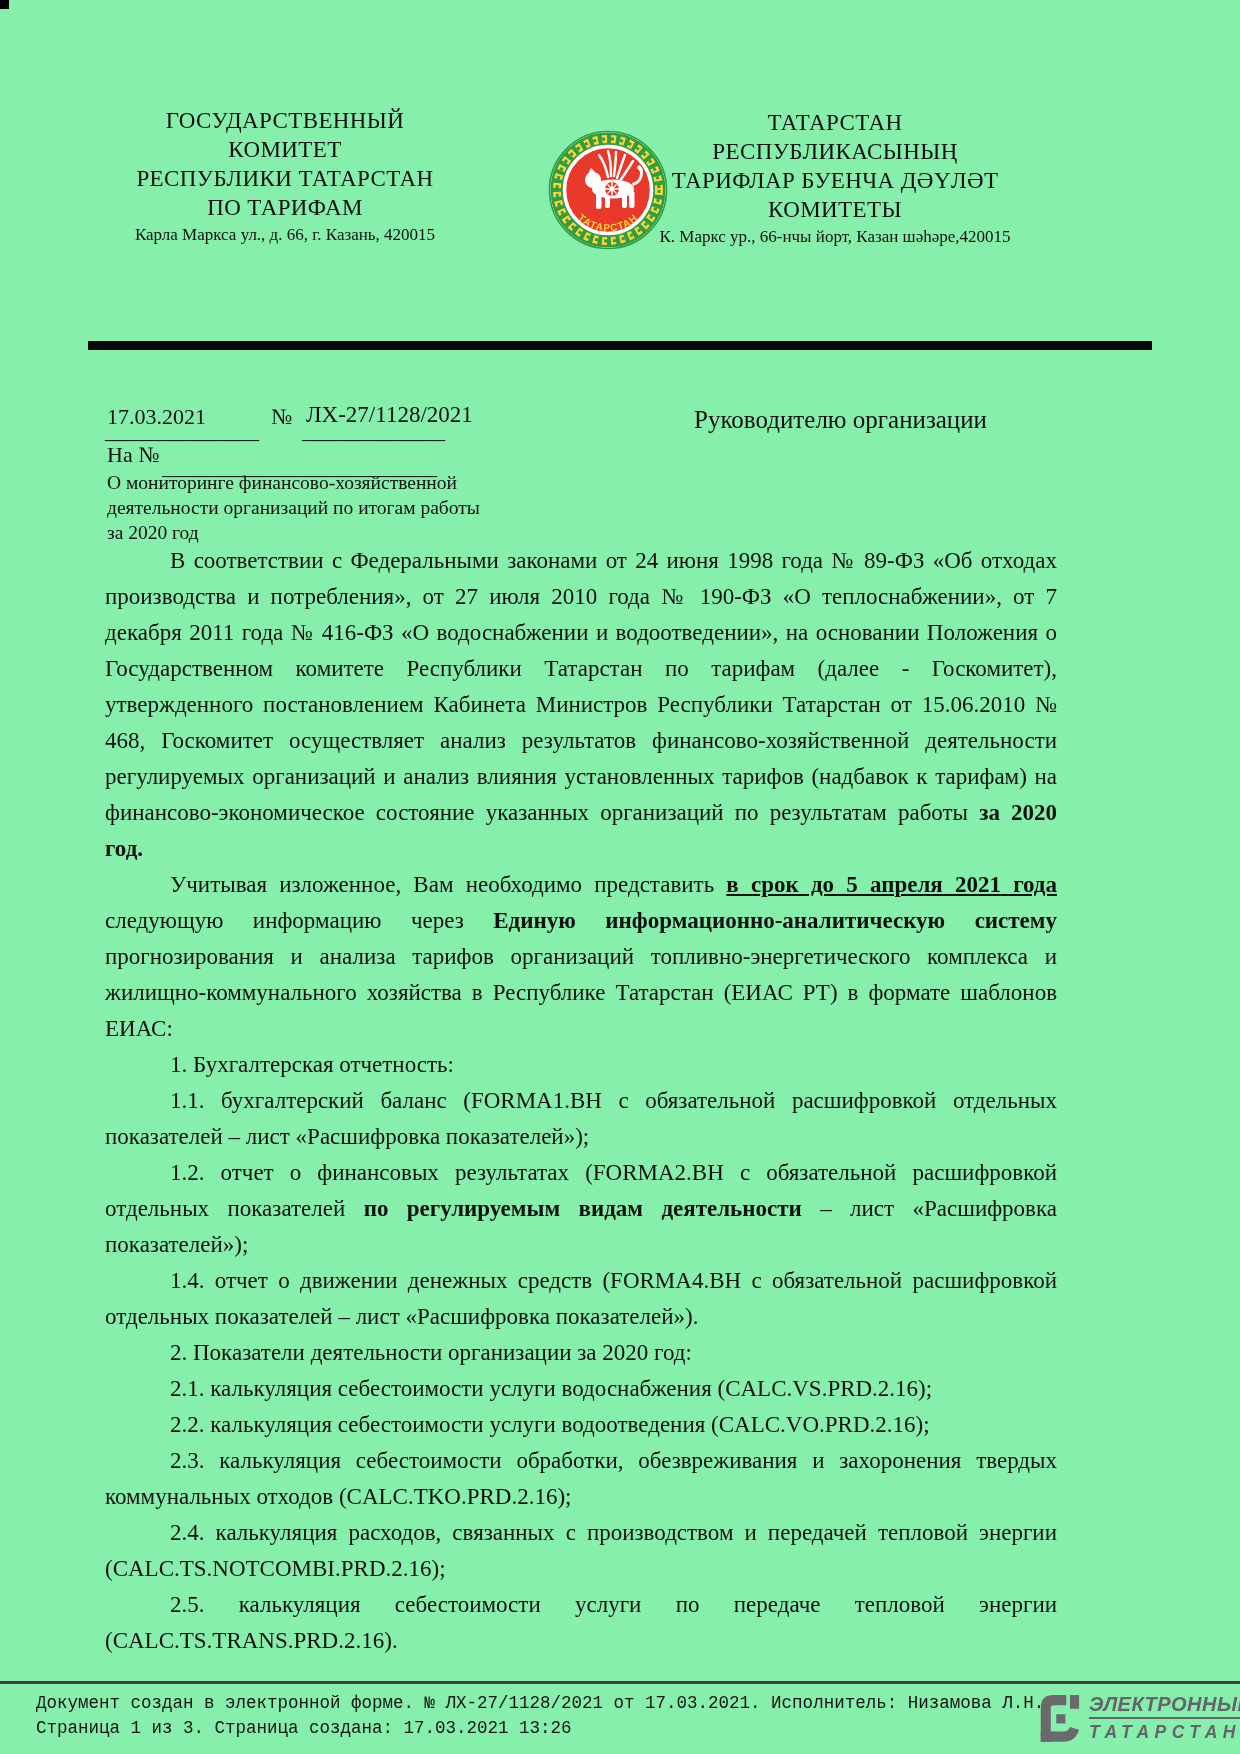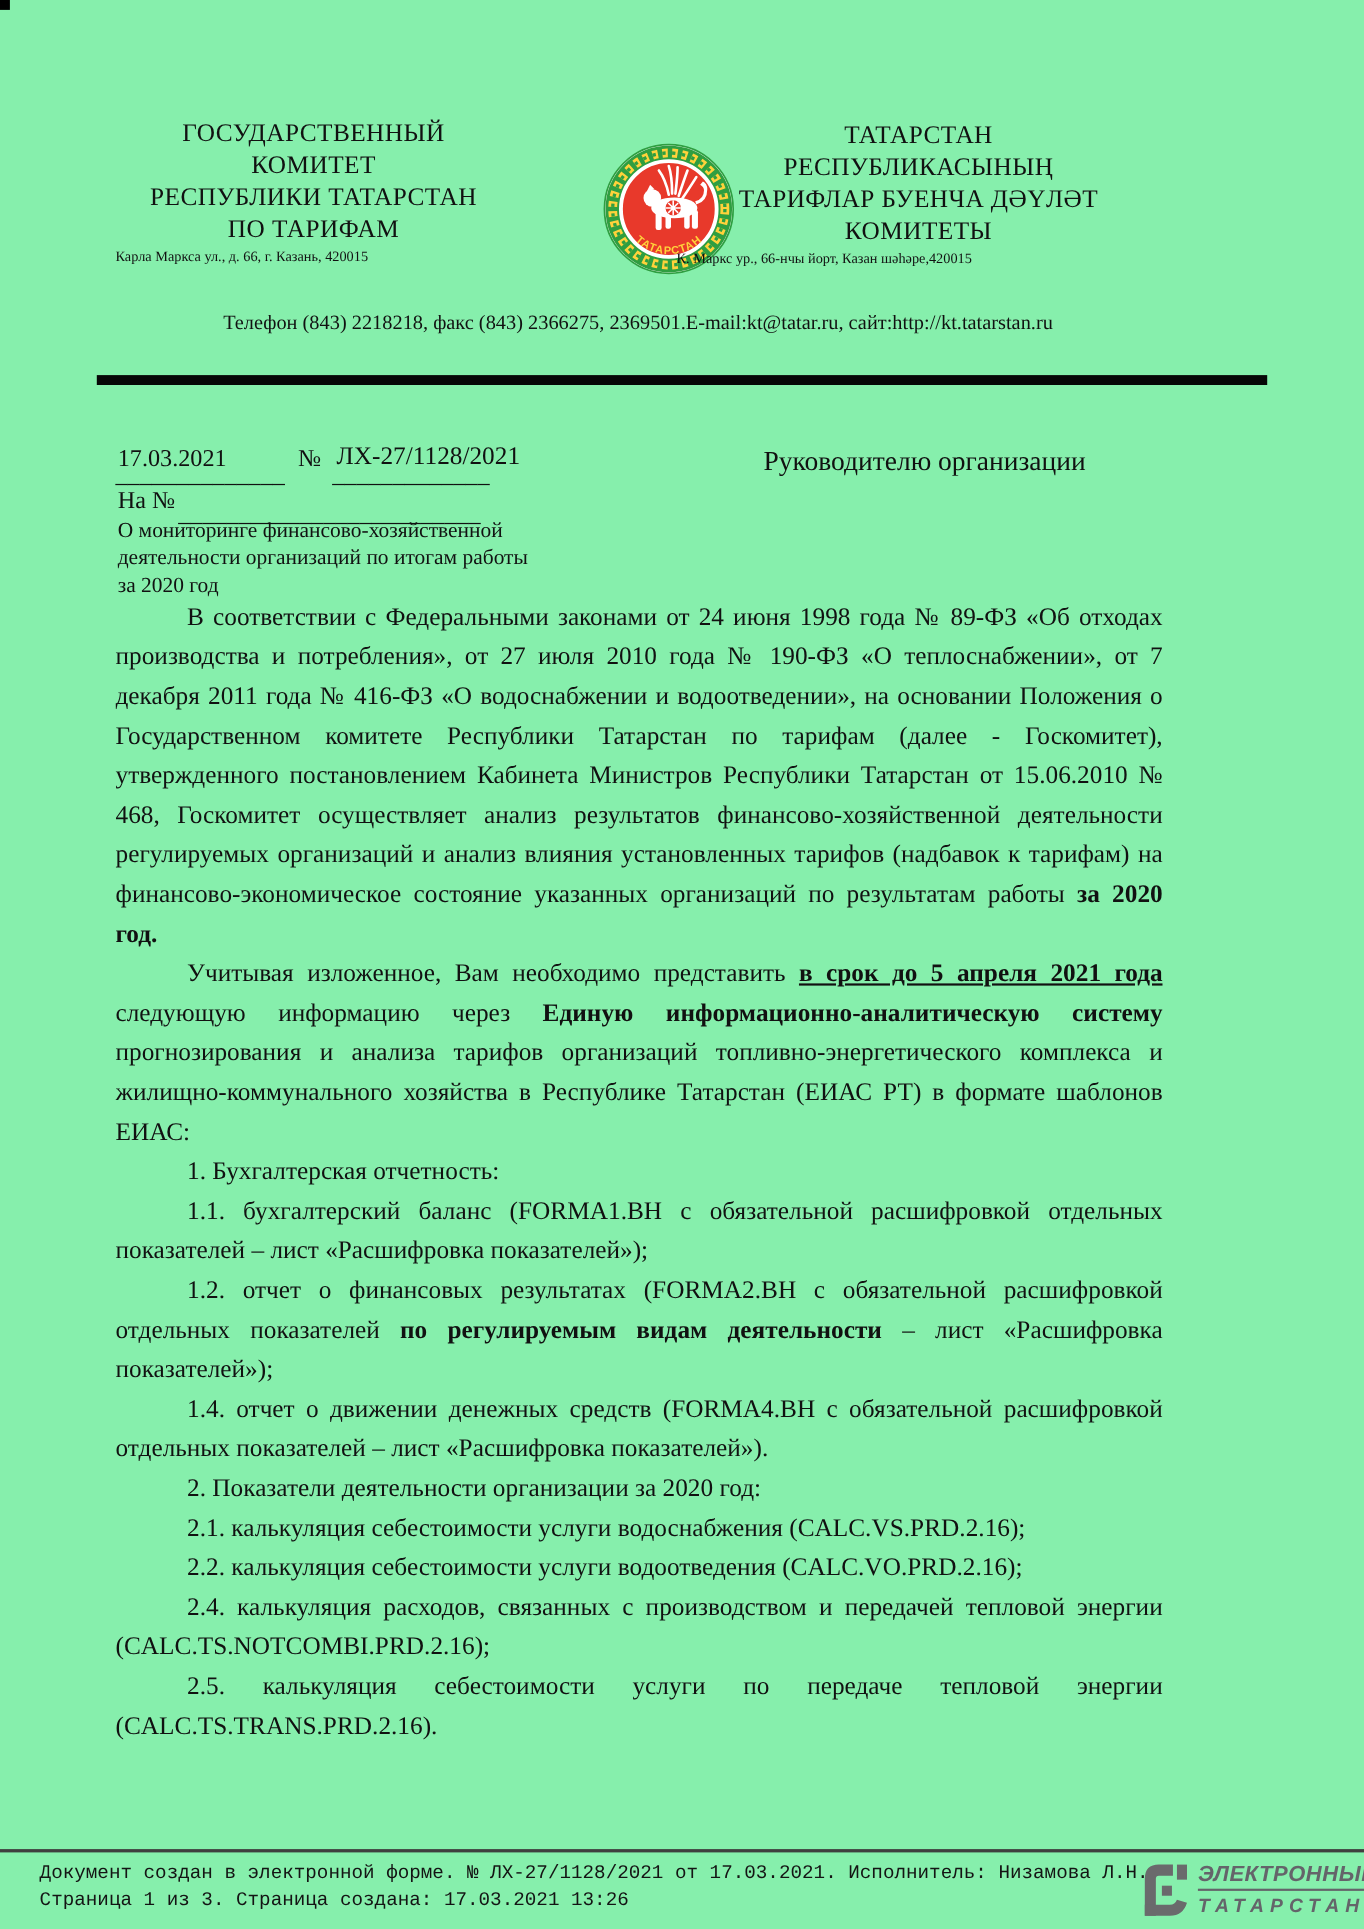--- a/index.html
+++ b/index.html
@@ -5,21 +5,21 @@
   html,body{margin:0;padding:0;background:#ffffff;}
   .page{position:relative;width:1240px;height:1754px;background:#86efac;color:#111;
         font-family:"Liberation Serif","DejaVu Serif",serif;overflow:hidden;}
   .corner-mark{position:absolute;left:0;top:0;width:9px;height:9px;background:#000;}
 
   
   .letterhead{position:absolute;left:105px;top:106px;width:950px;height:150px;}
   .org-left{position:absolute;left:0;top:0;width:360px;}
   .org-right{position:absolute;right:0;top:2px;width:440px;}
   .org-name{font-size:23px;line-height:29px;text-align:center;white-space:pre-line;letter-spacing:.4px;}
-  .org-addr{font-size:13px;margin-top:3px;}
+  .org-addr{font-size:17px;text-align:center;margin-top:3px;}
   .emblem{position:absolute;left:443px;top:24px;width:120px;height:120px;}
 
   .contact-line{position:absolute;left:105px;top:284px;width:950px;text-align:center;font-size:18.5px;}
 
   .sep-bar{position:absolute;left:88px;top:341px;width:1064px;height:9px;background:#070707;}
 
   
   .ref-block{position:absolute;left:105px;top:400px;width:950px;height:90px;font-size:22px;text-align:center;}
   .ref-block span{position:absolute;white-space:pre;}
   .r-date{left:2px;top:4px;}
@@ -98,21 +98,20 @@
 
     <div class="org-right">
       <div class="org-name">ТАТАРСТАН
 РЕСПУБЛИКАСЫНЫҢ
 ТАРИФЛАР БУЕНЧА ДӘҮЛӘТ
 КОМИТЕТЫ</div>
       <div class="org-addr">К. Маркс ур., 66-нчы йорт, Казан шәһәре,420015</div>
     </div>
   </div>
 
-  <div class="contact-line">Телефон (843) 2218218, факс (843) 2366275, 2369501.E-mail:kt@tatar.ru, сайт:http://kt.tatarstan.ru</div>
 
   <div class="sep-bar"></div>
 
   <div class="ref-block">
     <span class="r-date">17.03.2021</span>
     <span class="r-rule1">______________</span>
     <span class="r-sign">№</span>
     <span class="r-number">ЛХ-27/1128/2021</span>
     <span class="r-rule2">_____________</span>
     <span class="r-reply">На №</span>
@@ -127,20 +126,21 @@
   <div class="body-text">
       <p class="para"><span>В соответствии с Федеральными законами от 24 июня 1998 года № 89-ФЗ «Об отходах производства и потребления», от 27 июля 2010 года № 190-ФЗ «О теплоснабжении», от 7 декабря 2011 года № 416-ФЗ «О водоснабжении и водоотведении», на основании Положения о Государственном комитете Республики Татарстан по тарифам (далее - Госкомитет), утвержденного постановлением Кабинета Министров Республики Татарстан от 15.06.2010 № 468, Госкомитет осуществляет анализ результатов финансово-хозяйственной деятельности регулируемых организаций и анализ влияния установленных тарифов (надбавок к тарифам) на финансово-экономическое состояние указанных организаций по результатам работы </span><span class="b">за 2020 год.</span></p>
       <p class="para"><span>Учитывая изложенное, Вам необходимо представить </span><span class="b u">в срок до 5 апреля 2021 года</span><span> следующую информацию через </span><span class="b">Единую информационно-аналитическую систему</span><span> прогнозирования и анализа тарифов организаций топливно-энергетического комплекса и жилищно-коммунального хозяйства в Республике Татарстан (ЕИАС РТ) в формате шаблонов ЕИАС:</span></p>
       <p class="para"><span>1. Бухгалтерская отчетность:</span></p>
       <p class="para"><span>1.1. бухгалтерский баланс (FORMA1.BH с обязательной расшифровкой отдельных показателей – лист «Расшифровка показателей»);</span></p>
       <p class="para"><span>1.2. отчет о финансовых результатах (FORMA2.BH с обязательной расшифровкой отдельных показателей </span><span class="b">по регулируемым видам деятельности</span><span> – лист «Расшифровка показателей»);</span></p>
       <p class="para"><span>1.4. отчет о движении денежных средств (FORMA4.BH с обязательной расшифровкой отдельных показателей – лист «Расшифровка показателей»).</span></p>
       <p class="para"><span>2. Показатели деятельности организации за 2020 год:</span></p>
       <p class="para"><span>2.1. калькуляция себестоимости услуги водоснабжения (CALC.VS.PRD.2.16);</span></p>
       <p class="para"><span>2.2. калькуляция себестоимости услуги водоотведения (CALC.VO.PRD.2.16);</span></p>
+      <p class="para"><span>2.3. калькуляция себестоимости обработки, обезвреживания и захоронения твердых коммунальных отходов (CALC.TKO.PRD.2.16);</span></p>
       <p class="para"><span>2.4. калькуляция расходов, связанных с производством и передачей тепловой энергии (CALC.TS.NOTCOMBI.PRD.2.16);</span></p>
       <p class="para"><span>2.5. калькуляция себестоимости услуги по передаче тепловой энергии (CALC.TS.TRANS.PRD.2.16).</span></p>
     </div>
 
   <div class="footer-rule"></div>
   <div class="footer-notes">
     <div>Документ создан в электронной форме. № ЛХ-27/1128/2021 от 17.03.2021. Исполнитель: Низамова Л.Н.</div>
     <div>Страница 1 из 3. Страница создана: 17.03.2021 13:26</div>
   </div>
 

